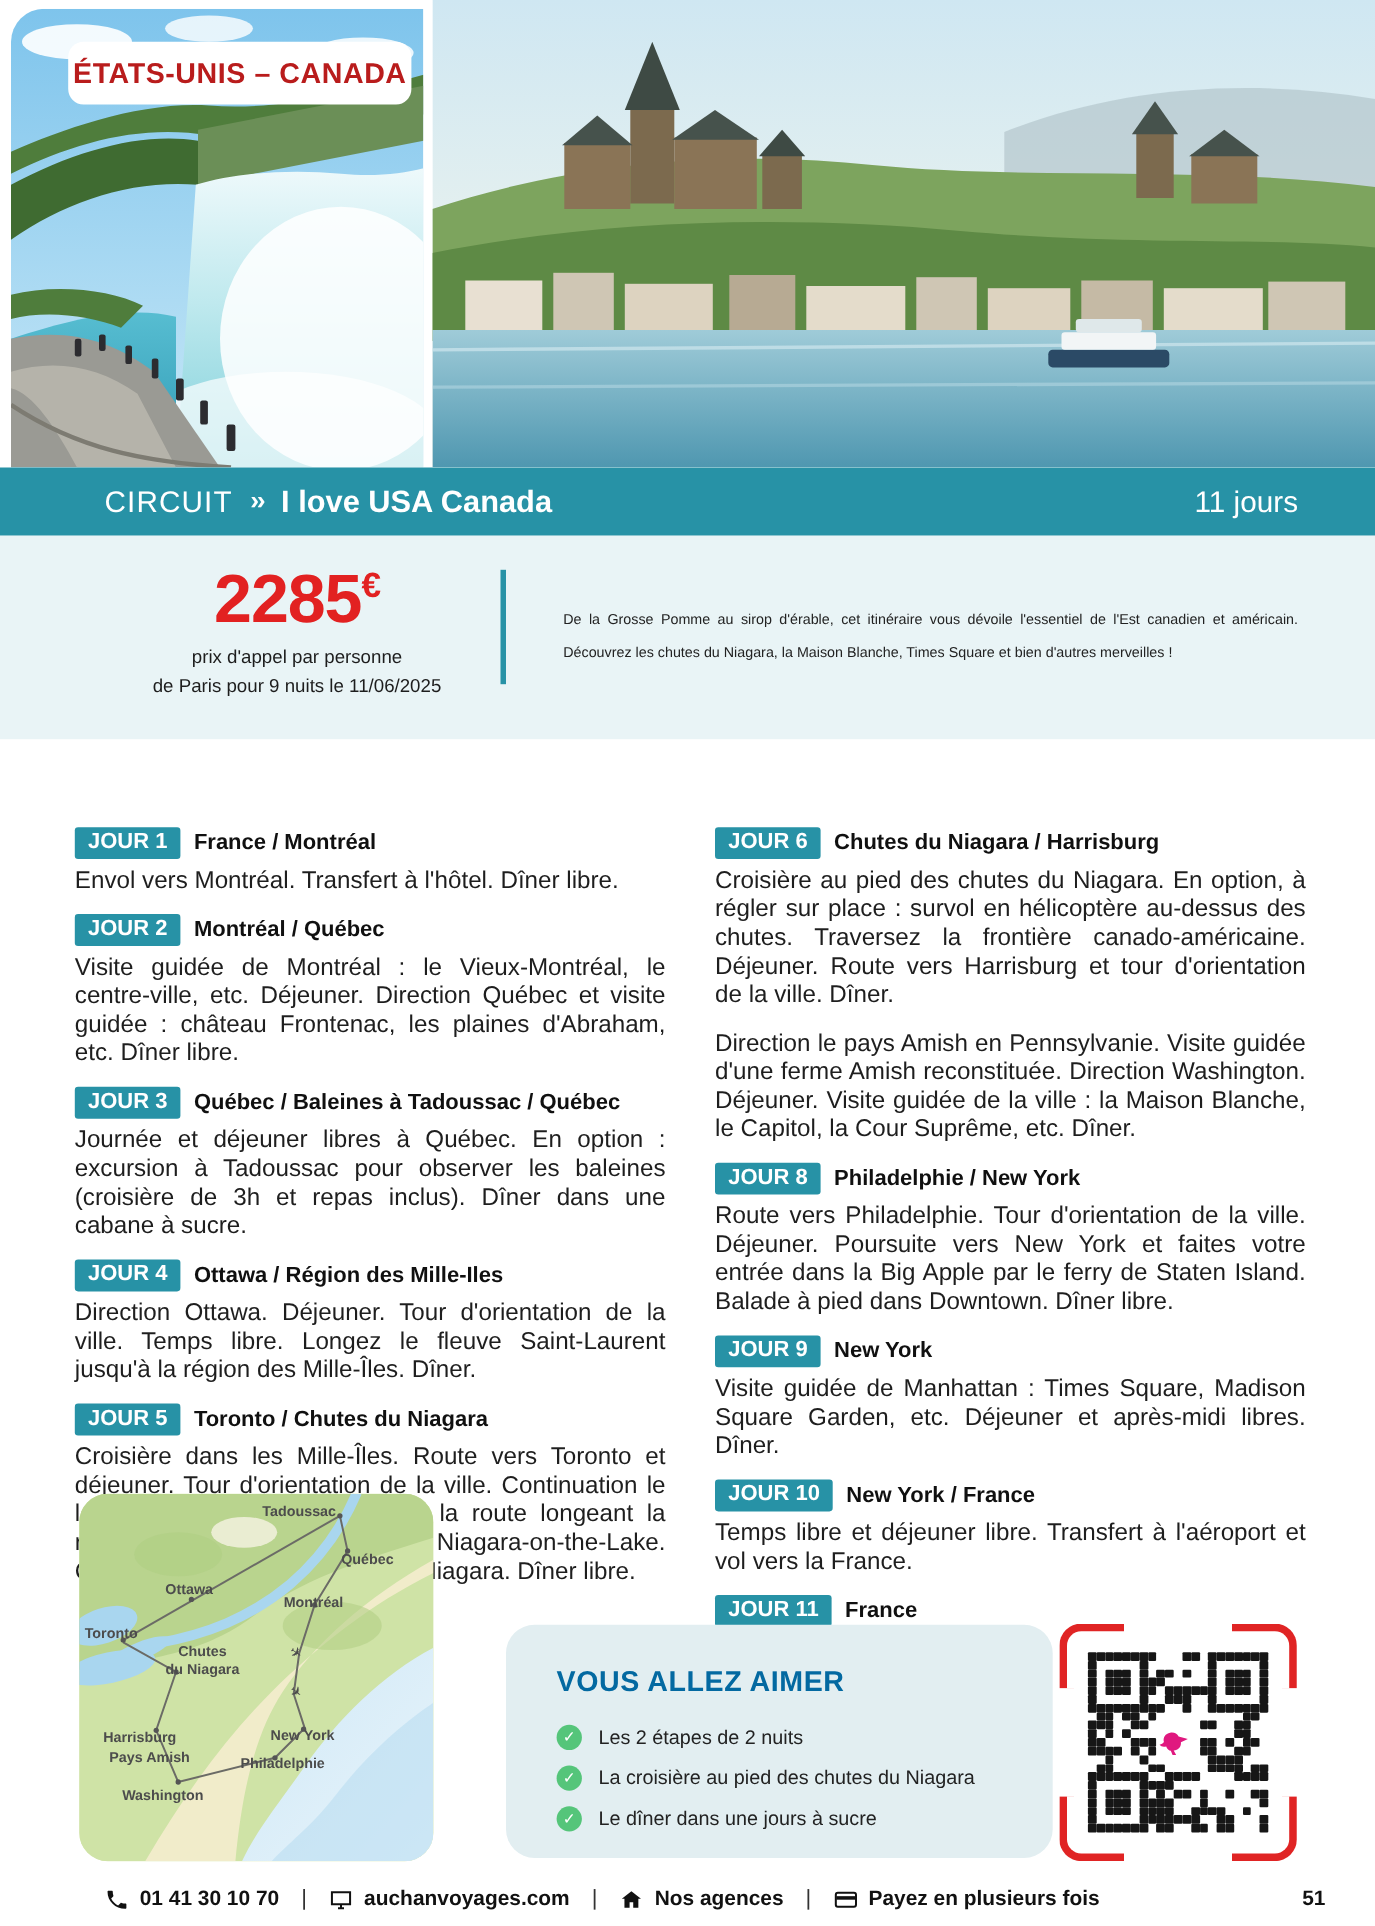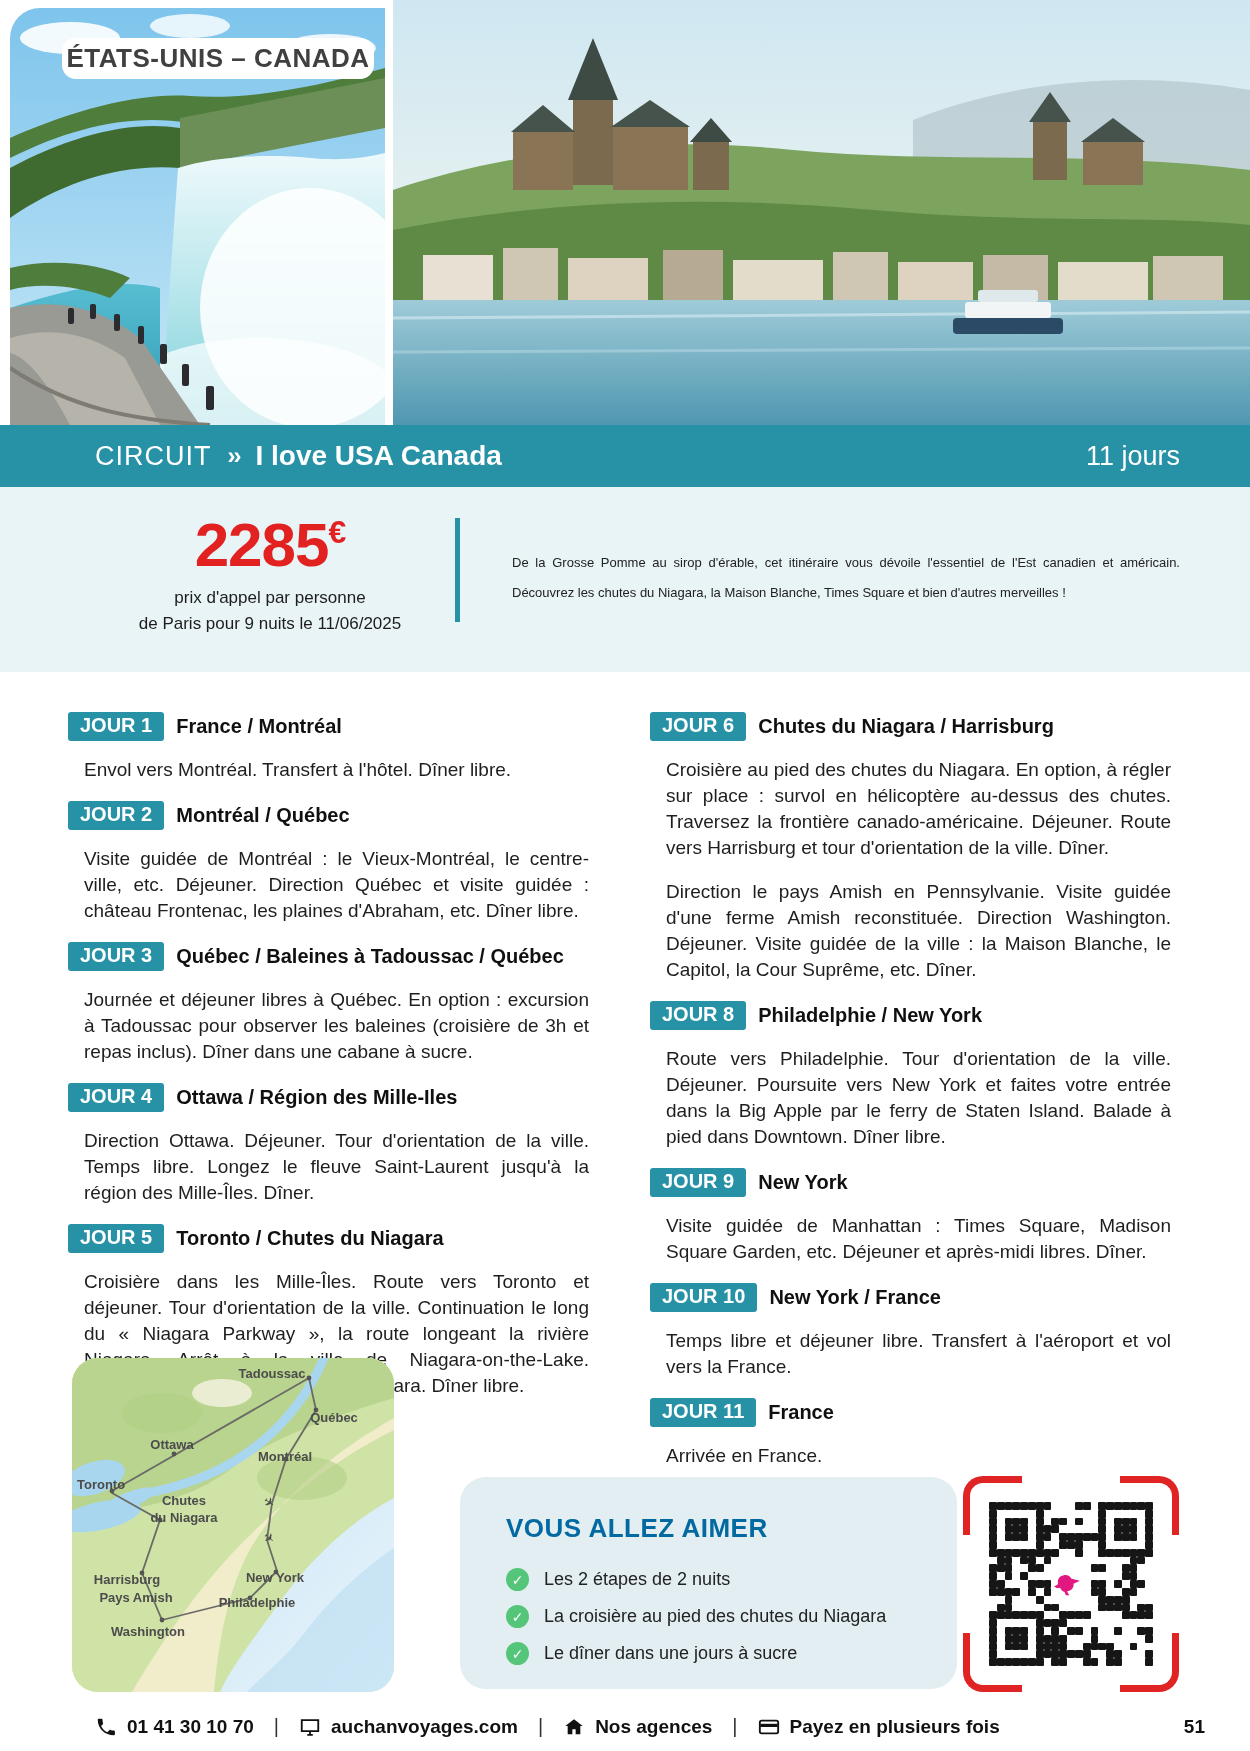--- a/index.html
+++ b/index.html
@@ -5,52 +5,52 @@
   html,body{margin:0;padding:0;background:#ffffff;}
   .page{position:relative;width:1250px;height:1751px;background:#fff;overflow:hidden;
         font-family:"Liberation Sans","DejaVu Sans",sans-serif;color:#1e1e1e;}
 
   
   .photo-left{position:absolute;left:10px;top:8px;width:375px;height:417px;
               border-radius:30px 0 0 0;overflow:hidden;}
   .photo-right{position:absolute;left:393px;top:0;width:857px;height:425px;overflow:hidden;}
   .photo-left svg,.photo-right svg{display:block;width:100%;height:100%;}
 
-  .region-badge{position:absolute;left:62px;top:38px;width:312px;height:41px;background:#ffffff;
+  .region-badge{position:absolute;left:62px;top:38px;width:312px;height:57px;background:#ffffff;
                 border-radius:14px;display:flex;align-items:center;justify-content:center;
-                font-size:26px;font-weight:bold;color:#404040;letter-spacing:.5px;z-index:5;}
+                font-size:26px;font-weight:bold;color:#b91c1c;letter-spacing:.5px;z-index:5;}
 
   
   .banner{position:absolute;left:0;top:425px;width:1250px;height:62px;background:#2792a6;
           display:flex;align-items:center;padding:0 70px 0 95px;box-sizing:border-box;color:#fff;}
   .banner .circuit{font-size:27px;font-weight:400;letter-spacing:1px;}
   .banner .arrows{font-size:24px;font-weight:bold;margin:0 16px;letter-spacing:-2px;}
   .banner .title{font-size:28px;font-weight:bold;}
   .banner .duration{margin-left:auto;font-size:27px;font-weight:500;}
 
   
   .band{position:absolute;left:0;top:487px;width:1250px;height:185px;background:#e9f4f6;}
   .price-block{position:absolute;left:110px;top:514px;width:320px;text-align:center;}
   .price-amount{font-size:62px;font-weight:800;color:#e22121;line-height:1;letter-spacing:-1px;}
   .price-amount sup{font-size:32px;vertical-align:top;position:relative;top:2px;font-weight:800;}
   .price-cap{font-size:17px;line-height:26px;color:#1d1d1d;margin-top:9px;}
   .vdivider{position:absolute;left:455px;top:518px;width:5px;height:104px;background:#2792a6;}
   .intro{position:absolute;left:512px;top:533px;width:668px;font-size:13px;line-height:30px;
          text-align:justify;color:#222;margin-top:15px;}
 
   
-  .col{position:absolute;top:712px;width:537px;}
+  .col{position:absolute;top:752px;width:537px;}
   .col-left{left:68px;}
   .col-right{left:650px;}
   .day{margin-bottom:18px;}
   .day-head{margin-bottom:6px;}
   .day-badge{display:inline-block;background:#2792a6;color:#fff;font-size:20px;font-weight:bold;
              padding:2px 12px 4px;border-radius:3px;margin-right:12px;vertical-align:middle;}
   .day-title{font-size:20px;font-weight:bold;color:#101010;vertical-align:middle;}
-  .day-body{margin:16px;font-size:19px;line-height:26px;text-align:justify;color:#1e1e1e;}
+  .day-body{margin:0;font-size:22px;line-height:26px;text-align:justify;color:#1e1e1e;}
 
   
   .map{position:absolute;left:72px;top:1358px;width:322px;height:334px;border-radius:26px;
        overflow:hidden;background:#dbe9b9;}
   .map svg{display:block;width:100%;height:100%;}
   .map text{font-family:"Liberation Sans","DejaVu Sans",sans-serif;font-size:13px;font-weight:bold;fill:#4c4c4c;}
 
   
   .highlights{position:absolute;left:460px;top:1477px;width:497px;height:212px;background:#e2eef1;
               border-radius:26px;box-sizing:border-box;padding:36px 36px 0 46px;}

